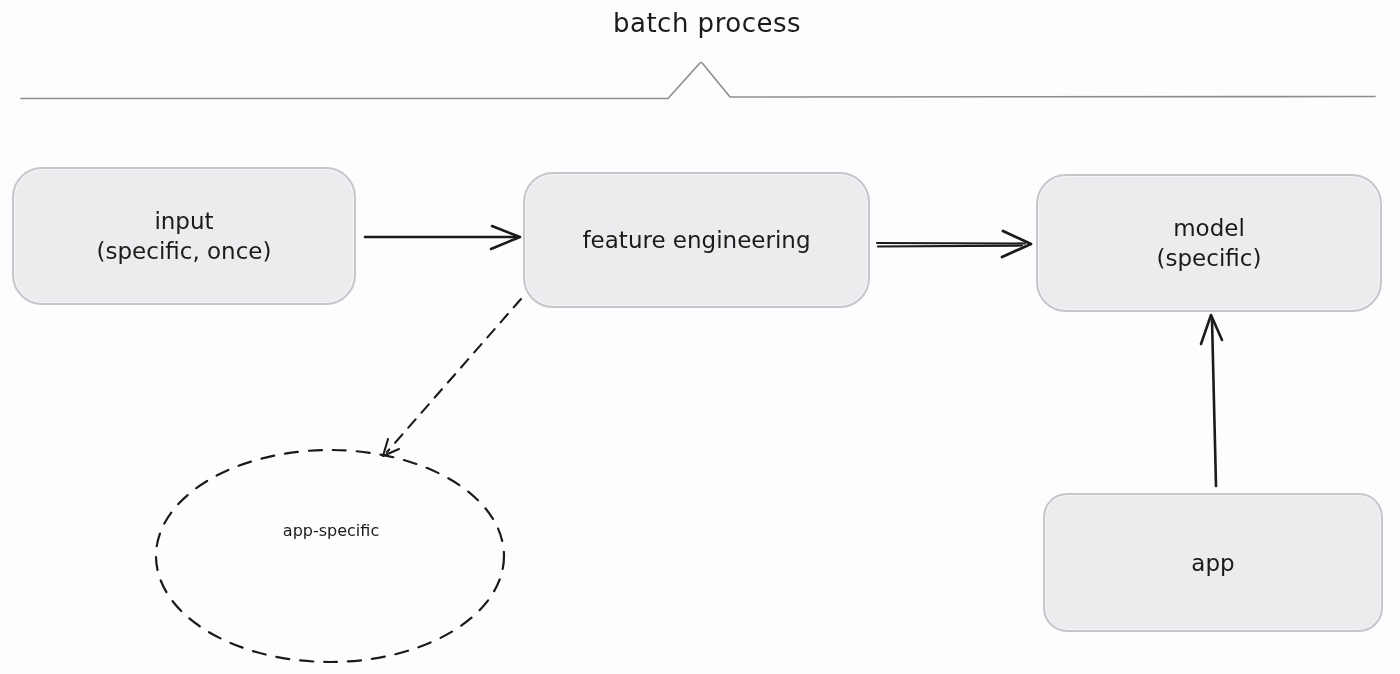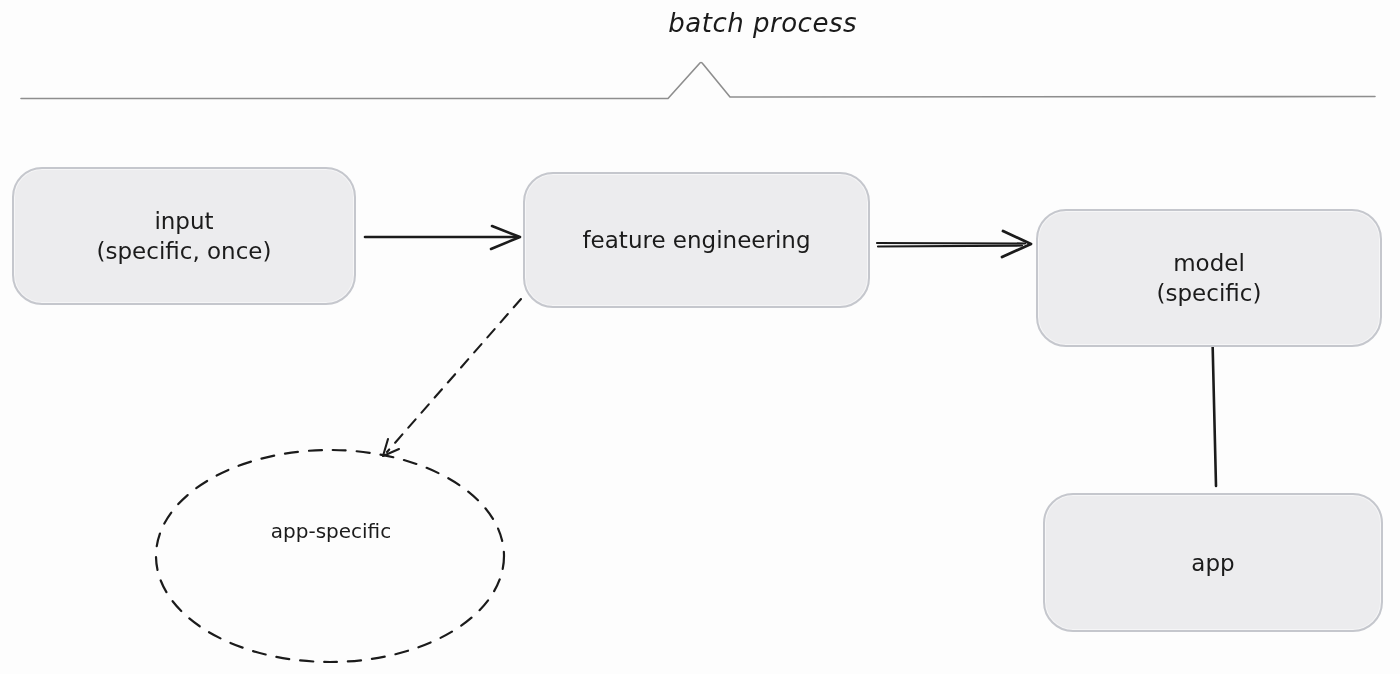--- a/index.html
+++ b/index.html
@@ -24,50 +24,49 @@
     overflow: hidden;
   }
   .diagram-svg {
     position: absolute;
     left: 0; top: 0;
     width: 1400px; height: 674px;
   }
   .title {
     position: absolute;
     left: 557px; top: 8px; width: 300px;
-    text-align: right;
+    text-align: center;
     font-size: 26px;
     letter-spacing: 0.5px;
     color: var(--ink);
-    font-style: italic;
   }
   .node {
     position: absolute;
     background: var(--node-fill);
     border: 2px solid var(--node-border);
     border-radius: 30px;
     display: flex;
     flex-direction: column;
     align-items: center;
     justify-content: center;
     text-align: center;
     font-size: 23px;
     line-height: 30px;
     color: var(--ink);
     box-shadow: inset 0 0 0 1px rgba(255,255,255,0.5);
   }
   .node-input   { left: 12px;   top: 167px; width: 344px; height: 138px; }
   .node-feature { left: 523px;  top: 172px; width: 347px; height: 136px; }
-  .node-model   { left: 1036px; top: 174px; width: 346px; height: 138px; margin-top: 35px; }
-  .node-app     { left: 1043px; top: 493px; width: 340px; height: 139px; }
+  .node-model   { left: 1036px; top: 174px; width: 346px; height: 138px; }
+  .node-app     { left: 1043px; top: 493px; width: 340px; height: 139px; border-radius: 24px; }
   .ellipse-label {
     position: absolute;
     left: 180px; top: 516px; width: 302px;
     text-align: center;
-    font-size: 20px;
+    font-size: 16px;
     line-height: 30px;
     color: var(--ink);
   }
   .stroke-ink   { stroke: var(--ink); fill: none; stroke-linecap: round; stroke-linejoin: round; }
   .stroke-brace { stroke: var(--brace-line); fill: none; stroke-linecap: round; }
 </style>
 </head>
 <body>
 
 <div class="canvas">

